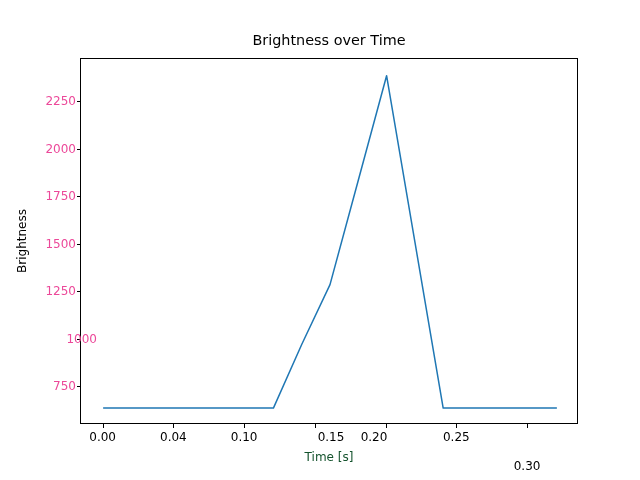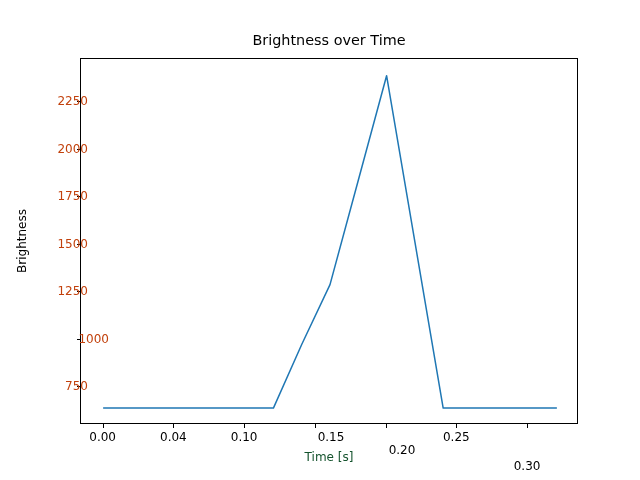--- a/index.html
+++ b/index.html
@@ -80,27 +80,27 @@
     width: 80px;
     margin-left: -40px;
     text-align: center;
     font-size: 12px;
     line-height: 14px;
     color: #000000;
     white-space: nowrap;
   }
   .ytick-label {
     position: absolute;
-    left: 16px;
+    left: 4px;
     width: 72px;
     margin-top: -7px;
     text-align: right;
     font-size: 12px;
     line-height: 14px;
-    color: #c2410c;
+    color: #ec4899;
     white-space: nowrap;
   }
 
   
   #xlabel {
     position: absolute;
     left: 80px;
     top: 450px;
     width: 498px;
     text-align: center;
@@ -140,21 +140,21 @@
   <div id="xticks-layer">
       <div class="xtick-mark" style="left: 102.64px;"></div>
       <div class="xtick-label" style="left: 102.64px;">0.00</div>
       <div class="xtick-mark" style="left: 173.38px;"></div>
       <div class="xtick-label" style="left: 173.38px;">0.04</div>
       <div class="xtick-mark" style="left: 244.11px;"></div>
       <div class="xtick-label" style="left: 244.11px;">0.10</div>
       <div class="xtick-mark" style="left: 314.85px;"></div>
       <div class="xtick-label" style="left: 331px;">0.15</div>
       <div class="xtick-mark" style="left: 385.59px;"></div>
-      <div class="xtick-label" style="left: 402px; margin-top: 13px;">0.20</div>
+      <div class="xtick-label" style="left: 374px;">0.20</div>
       <div class="xtick-mark" style="left: 456.33px;"></div>
       <div class="xtick-label" style="left: 456.33px;">0.25</div>
       <div class="xtick-mark" style="left: 527.07px;"></div>
       <div class="xtick-label" style="left: 527.07px; margin-top: 29px;">0.30</div>
     </div>
   <div id="yticks-layer">
       <div class="ytick-mark" style="top: 386.2px;"></div>
       <div class="ytick-label" style="top: 386.2px;">750</div>
       <div class="ytick-mark" style="top: 338.72px;"></div>
       <div class="ytick-label" style="top: 338.72px; padding-left: 21px;">1000</div>

